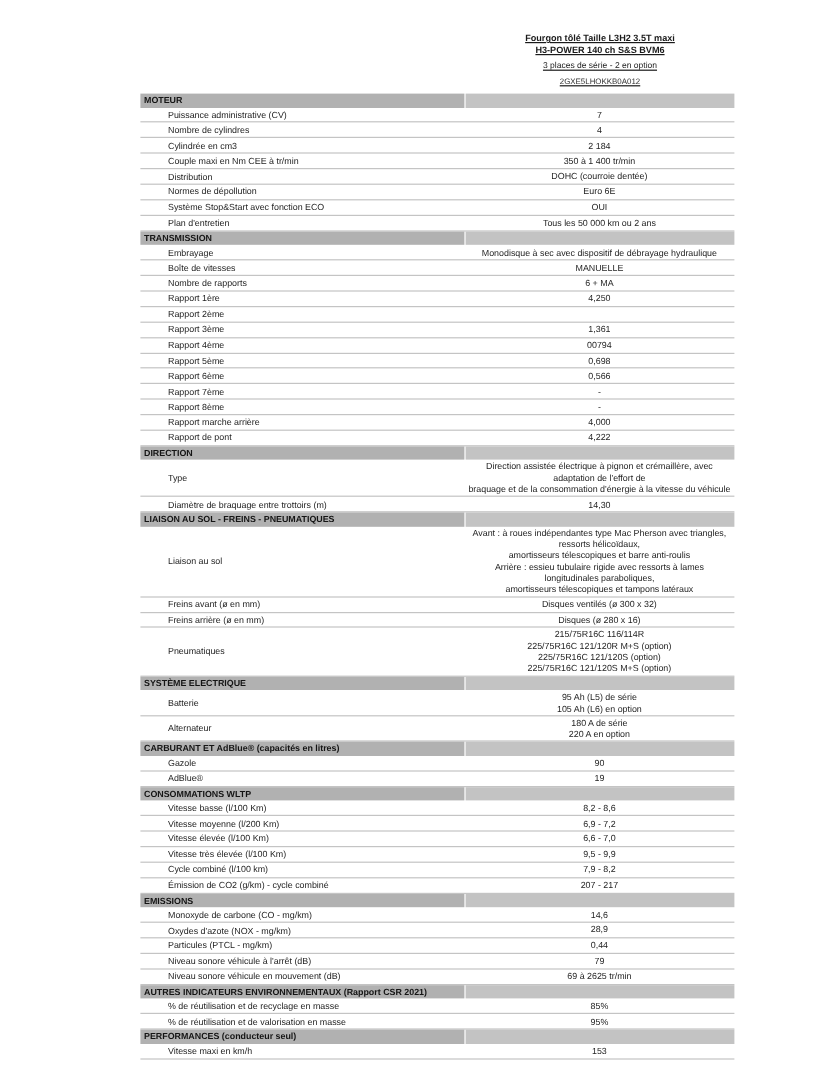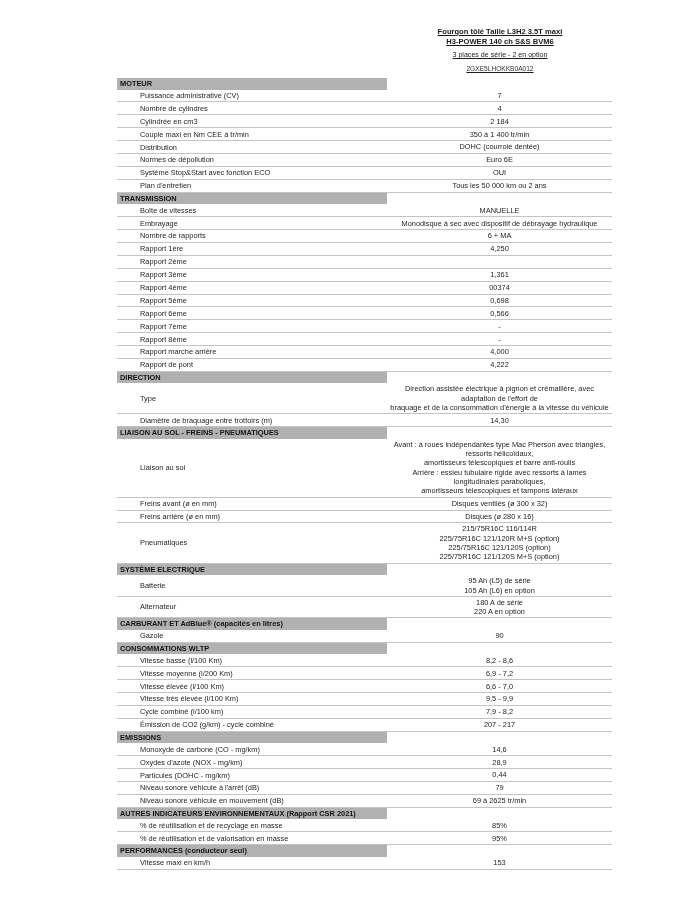--- a/index.html
+++ b/index.html
@@ -12,21 +12,21 @@
 
   
   .title-block { position:absolute; left:388px; top:27px; width:224px; text-align:center; color:#1a1a1a;text-decoration:underline; }
   .title-line  { font-weight:bold; font-size:7.6px; line-height:9.6px; }
   .subtitle    { font-size:7.1px; line-height:9px; margin-top:5px; color:#222; }
   .vin-code    { font-size:6.6px; line-height:8px; margin-top:5px; color:#333; }
 
   
   .spec-table { position:absolute; left:117px; top:78px; width:495px; }
 
-  .section-header { display:flex; height:11.6px;align-items:flex-end; }
+  .section-header { display:flex; height:11.6px; }
   .sh-left {
     width:270px; box-sizing:border-box; padding-left:3px;
     background:var(--bar-left,#b1b1b1);
     font-weight:bold; font-size:7.4px; line-height:11.6px; color:#141414;
     white-space:nowrap; overflow:visible;
   }
   .sh-right { flex:1; margin-left:1px; background:var(--bar-right,#c3c3c3); }
 
   .spec-row {
     display:flex; align-items:center;
@@ -90,45 +90,45 @@
       </div>
       <div class="spec-row">
         <div class="row-label">Plan d'entretien</div>
         <div class="row-value">Tous les 50 000 km ou 2 ans</div>
       </div>
       <div class="section-header">
         <div class="sh-left">TRANSMISSION</div>
         <div class="sh-right"></div>
       </div>
       <div class="spec-row">
+        <div class="row-label">Embrayage</div>
+        <div class="row-value">Monodisque à sec avec dispositif de débrayage hydraulique</div>
+      </div>
+      <div class="spec-row">
         <div class="row-label">Boîte de vitesses</div>
         <div class="row-value">MANUELLE</div>
       </div>
       <div class="spec-row">
-        <div class="row-label">Embrayage</div>
-        <div class="row-value">Monodisque à sec avec dispositif de débrayage hydraulique</div>
-      </div>
-      <div class="spec-row">
         <div class="row-label">Nombre de rapports</div>
         <div class="row-value">6 + MA</div>
       </div>
       <div class="spec-row">
         <div class="row-label">Rapport 1ère</div>
         <div class="row-value">4,250</div>
       </div>
       <div class="spec-row">
         <div class="row-label">Rapport 2ème</div>
       </div>
       <div class="spec-row">
         <div class="row-label">Rapport 3ème</div>
         <div class="row-value">1,361</div>
       </div>
       <div class="spec-row">
         <div class="row-label">Rapport 4ème</div>
-        <div class="row-value">00374</div>
+        <div class="row-value">00794</div>
       </div>
       <div class="spec-row">
         <div class="row-label">Rapport 5ème</div>
         <div class="row-value">0,698</div>
       </div>
       <div class="spec-row">
         <div class="row-label">Rapport 6ème</div>
         <div class="row-value">0,566</div>
       </div>
       <div class="spec-row">
@@ -201,20 +201,24 @@
 220 A en option</div>
       </div>
       <div class="section-header">
         <div class="sh-left">CARBURANT ET AdBlue® (capacités en litres)</div>
         <div class="sh-right"></div>
       </div>
       <div class="spec-row">
         <div class="row-label">Gazole</div>
         <div class="row-value">90</div>
       </div>
+      <div class="spec-row">
+        <div class="row-label">AdBlue®</div>
+        <div class="row-value">19</div>
+      </div>
       <div class="section-header">
         <div class="sh-left">CONSOMMATIONS WLTP</div>
         <div class="sh-right"></div>
       </div>
       <div class="spec-row">
         <div class="row-label">Vitesse basse (l/100 Km)</div>
         <div class="row-value">8,2 - 8,6</div>
       </div>
       <div class="spec-row">
         <div class="row-label">Vitesse moyenne (l/200 Km)</div>
@@ -242,21 +246,21 @@
       </div>
       <div class="spec-row">
         <div class="row-label">Monoxyde de carbone (CO - mg/km)</div>
         <div class="row-value">14,6</div>
       </div>
       <div class="spec-row">
         <div class="row-label">Oxydes d'azote (NOX - mg/km)</div>
         <div class="row-value">28,9</div>
       </div>
       <div class="spec-row">
-        <div class="row-label">Particules (DOHC - mg/km)</div>
+        <div class="row-label">Particules (PTCL - mg/km)</div>
         <div class="row-value">0,44</div>
       </div>
       <div class="spec-row">
         <div class="row-label">Niveau sonore véhicule à l'arrêt (dB)</div>
         <div class="row-value">79</div>
       </div>
       <div class="spec-row">
         <div class="row-label">Niveau sonore véhicule en mouvement (dB)</div>
         <div class="row-value">69 à 2625 tr/min</div>
       </div>

